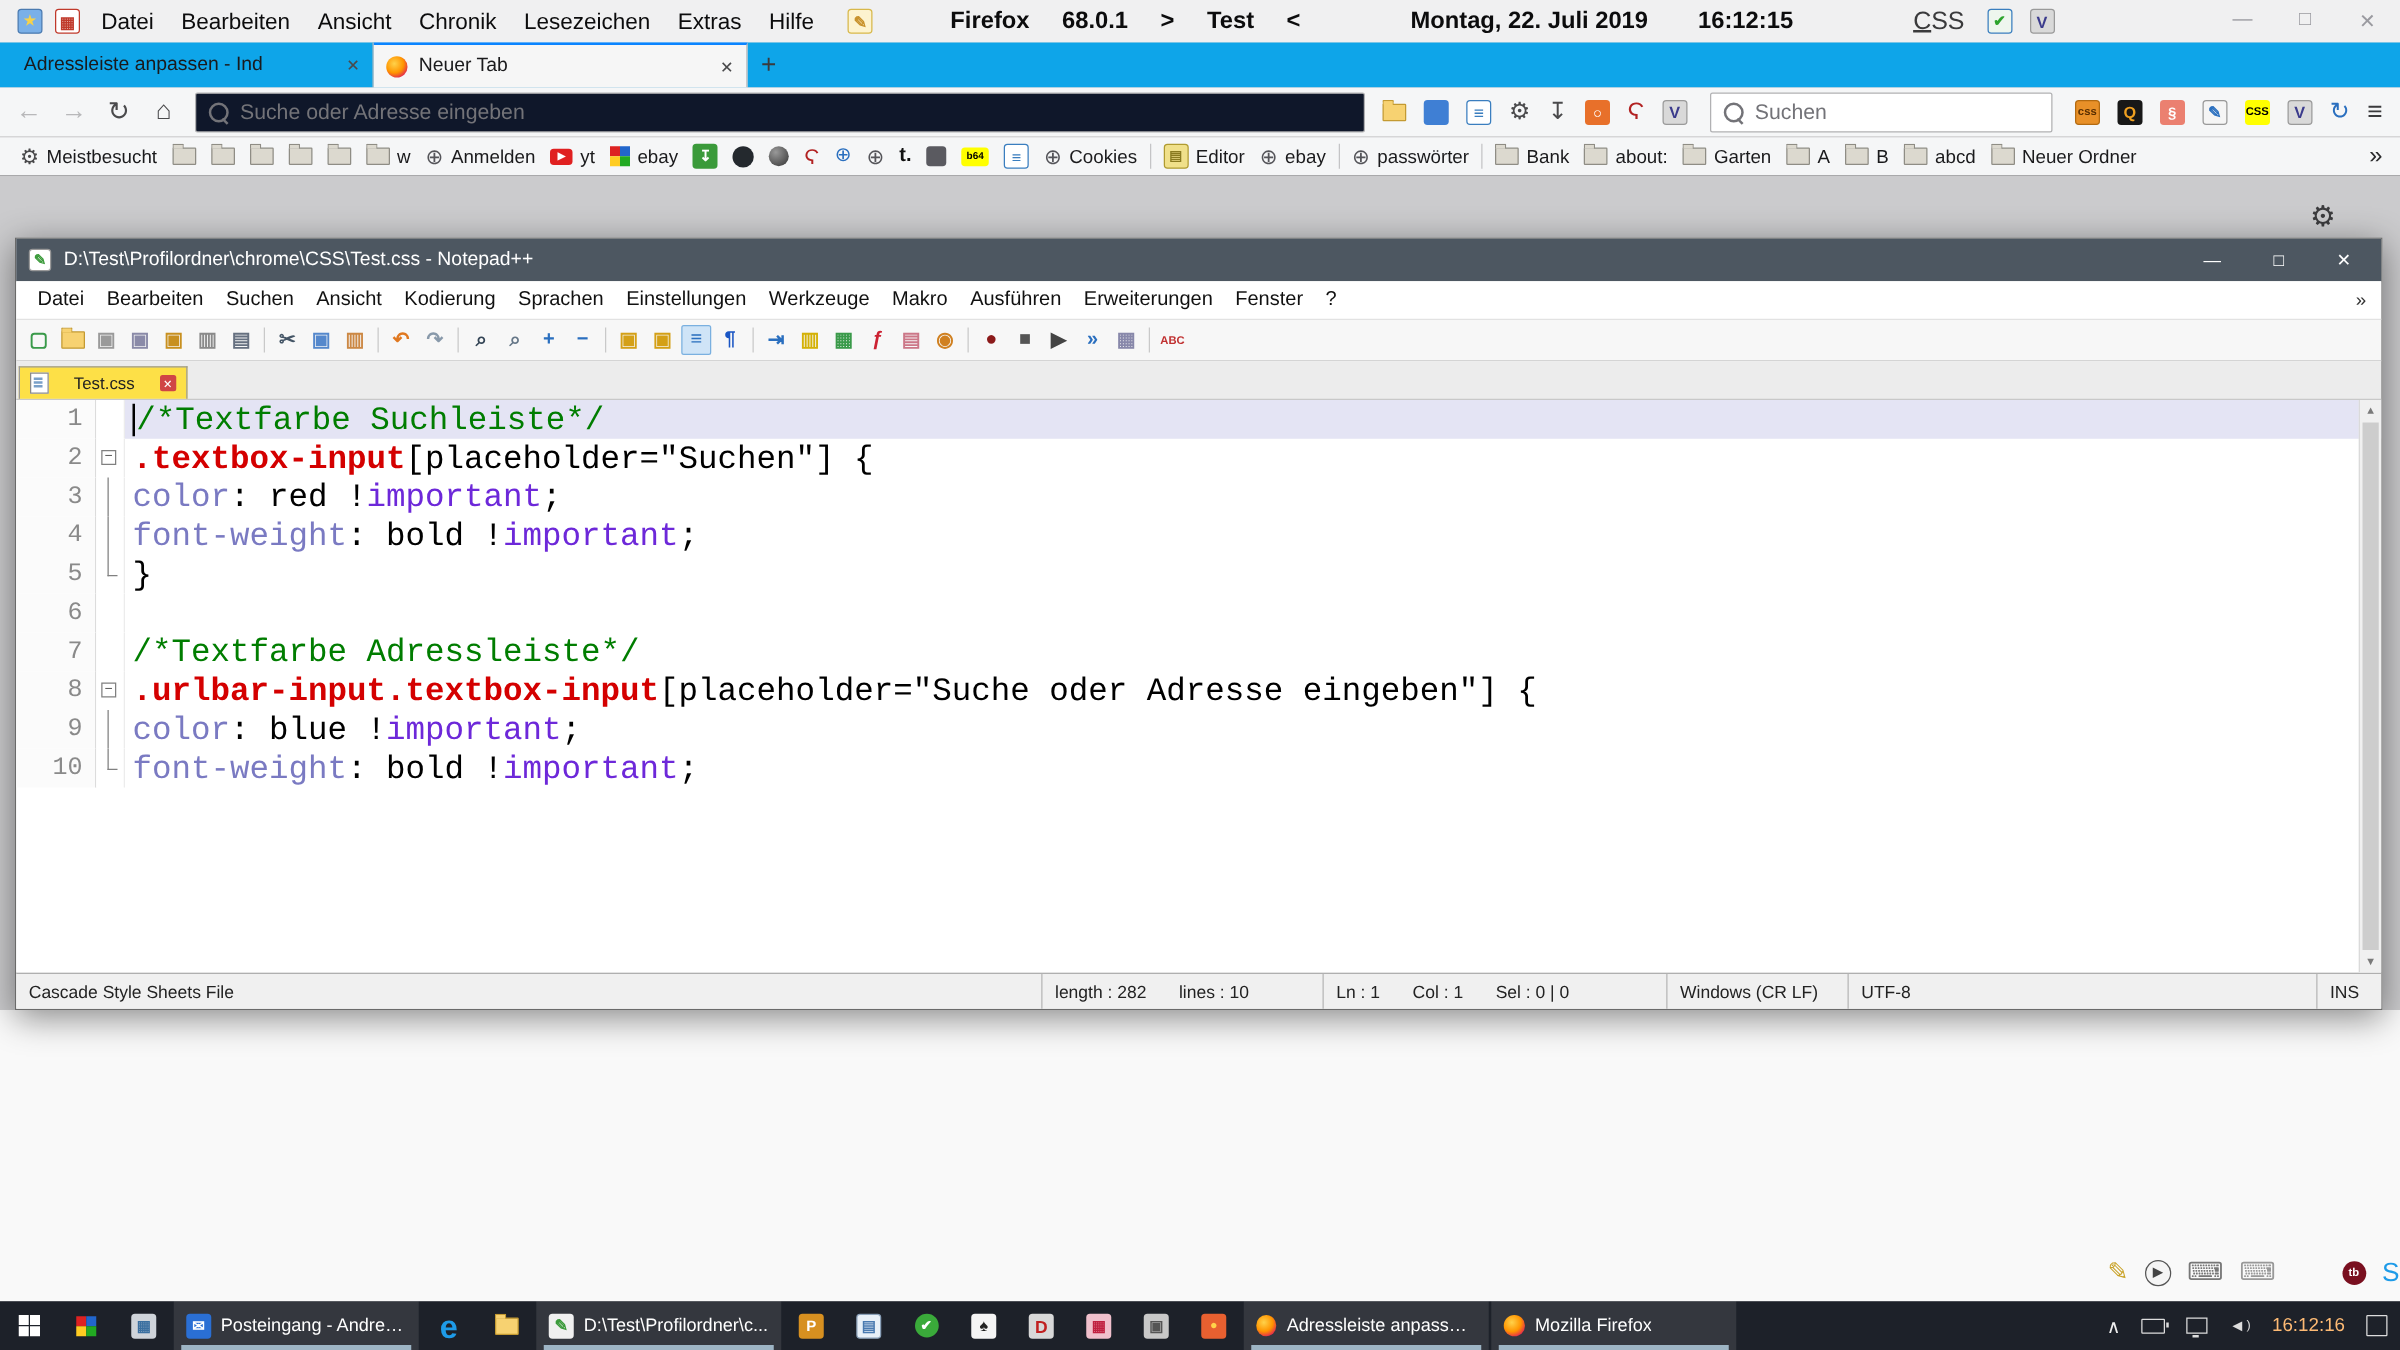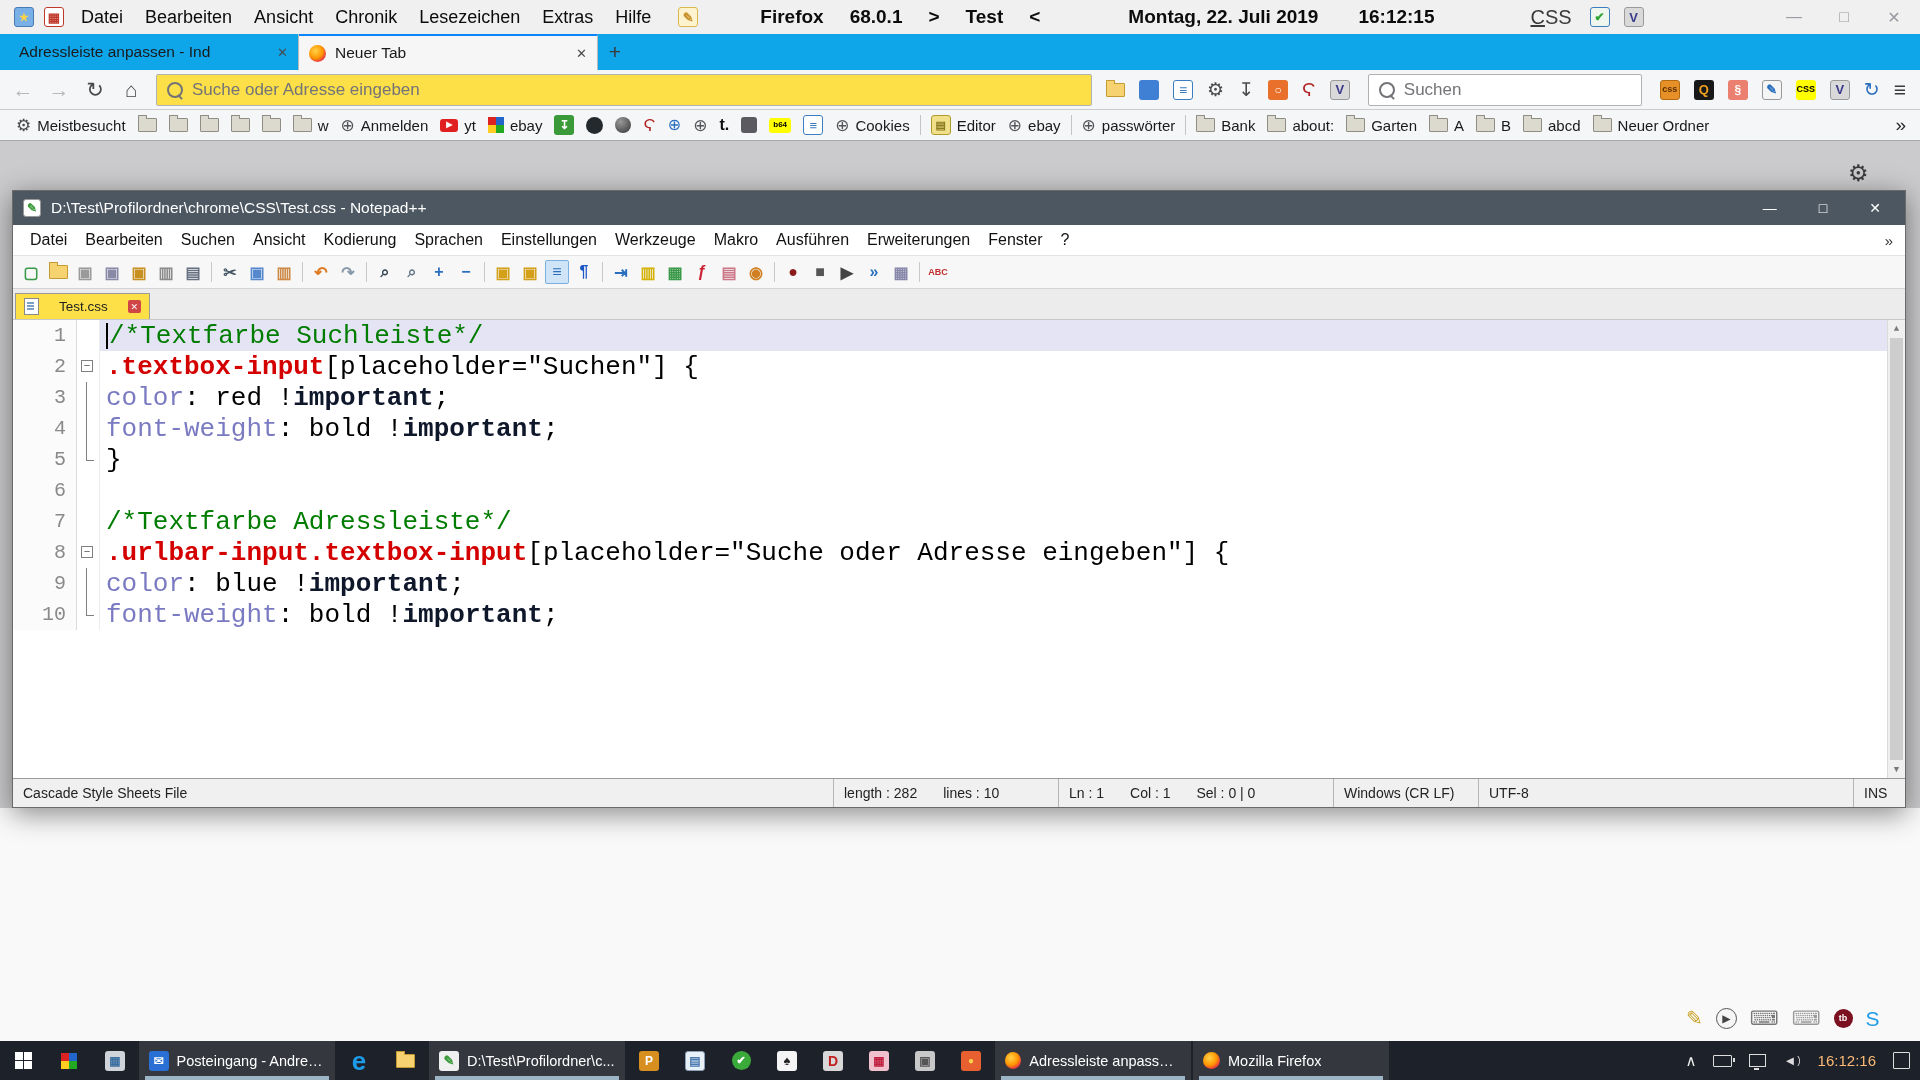--- a/index.html
+++ b/index.html
@@ -27,21 +27,21 @@
   .ff-tab .tab-label{flex:1;white-space:nowrap;overflow:hidden;}
   .ff-tab .tab-close{color:#4a4a4c;font-size:13px;}
   .ff-tab.active{background:#f6f6f6;border-top:2px solid #0a84ff;border-right:1px solid #b9b9bb;}
   .ff-newtab{width:34px;display:flex;align-items:center;justify-content:center;font-size:21px;color:#3a3a3c;}
   .ffx{width:17px;height:17px;border-radius:50%;
     background:radial-gradient(circle at 38% 35%,#ffd24a,#ff9500 48%,#e3294d 78%,#b5007f);}
   .ff-navbar{position:absolute;left:0;top:70px;width:1920px;height:40px;background:#f5f6f7;
     display:flex;align-items:center;border-bottom:1px solid #cccccd;padding:0 8px;box-sizing:border-box;}
   .nav-btn{width:30px;display:flex;justify-content:center;font-size:21px;color:#4a4a4c;}
   .nav-btn.disabled{color:#b8b8ba;}
-  .urlbar{flex:1;height:30px;background:#fde047;border:1px solid #b1b1b3;border-radius:2px;margin:0 8px 0 10px;
+  .urlbar{flex:1;height:30px;background:#0f172a;border:1px solid #b1b1b3;border-radius:2px;margin:0 8px 0 10px;
     display:flex;align-items:center;gap:9px;padding:0 10px;}
   .urlbar .ph{color:#737378;font-size:17px;}
   .searchbar{width:252px;height:30px;background:#fff;border:1px solid #b1b1b3;border-radius:2px;
     display:flex;align-items:center;gap:9px;padding:0 10px;margin:0 12px;}
   .searchbar .ph{color:#737378;font-size:17px;}
   .mag{width:12px;height:12px;border:2px solid #737378;border-radius:50%;position:relative;flex:none;}
   .mag::after{content:"";position:absolute;width:2px;height:6px;background:#737378;
     left:10px;top:10px;transform:rotate(-45deg);}
   .nav-icons{display:flex;align-items:center;gap:14px;padding:0 6px;}
   .folder{width:17px;height:12px;background:#dcd9cf;border:1px solid #8f8d85;border-radius:1px;
@@ -99,21 +99,21 @@
   .fold .fbox{position:absolute;left:4px;top:9px;width:12px;height:12px;border:1px solid #808080;
     background:#fff;color:#555;font-size:11px;line-height:10px;text-align:center;box-sizing:border-box;}
   .fold .fline{position:absolute;left:9px;top:0;bottom:0;width:0;border-left:1px solid #808080;}
   .fold .fend{position:absolute;left:9px;top:0;height:16px;width:7px;
     border-left:1px solid #808080;border-bottom:1px solid #808080;}
   .code-text{flex:1;white-space:pre;font-size:26px;padding-left:6px;height:100%;
     display:flex;align-items:center;}
   .code-line.hl .code-text{background:#e4e4f4;}
   .caret{display:inline-block;width:2px;height:26px;background:#000;margin-right:1px;}
   .tk-com{color:#007d00;} .tk-cls{color:#d40000;font-weight:bold;}
-  .tk-attr{color:#7a7ac2;} .tk-imp{color:#0f172a;font-weight:bold;} .tk-def{color:#000;}
+  .tk-attr{color:#7a7ac2;} .tk-imp{color:#6d28d9;font-weight:normal;} .tk-def{color:#000;}
   .vscroll{position:absolute;right:0;top:0;bottom:0;width:17px;background:#f0f0f0;
     border-left:1px solid #dadada;}
   .vscroll .arr{position:absolute;left:0;width:17px;height:17px;color:#7a7a7a;font-size:9px;
     display:flex;align-items:center;justify-content:center;}
   .vscroll .arr.dn{bottom:0;} .vscroll .thumb{position:absolute;left:2px;right:2px;top:18px;bottom:18px;
     background:#cdcdcd;}
   .npp-status{height:28px;background:#f0f0f0;border-top:1px solid #999;display:flex;
     align-items:center;font-size:14px;color:#222;flex:none;}
   .st-seg{height:100%;display:flex;align-items:center;padding:0 10px;box-sizing:border-box;
     border-left:1px solid #b5b5b5;gap:26px;white-space:nowrap;}
@@ -581,21 +581,21 @@
       </span>
       <span style="display: inline-flex;">
         <span class="circ" style="width: 19px; height: 19px; background: rgb(245, 245, 245); border: 1.5px solid rgb(85, 85, 85); color: rgb(68, 68, 68); font-size: 10px; font-weight: bold;">▶</span>
       </span>
       <span style="display: inline-flex;">
         <span class="icon-g" style="color: rgb(119, 119, 119); font-size: 20px;">⌨</span>
       </span>
       <span style="display: inline-flex;">
         <span class="icon-g" style="color: rgb(153, 153, 153); font-size: 20px;">⌨</span>
       </span>
-      <span style="display: inline-flex;">
+      <span style="display: inline-flex; margin-left: 40px;">
         <span class="circ" style="width: 19px; height: 19px; background: rgb(122, 16, 32); color: rgb(255, 255, 255); font-size: 9px; font-weight: bold;">tb</span>
       </span>
       <span style="display: inline-flex;">
         <span class="icon-g" style="color: rgb(30, 155, 232); font-size: 21px;">S</span>
       </span>
     </div>
 
   <div class="taskbar" id="taskbar">
     <div class="tb-item">
         <span class="winlogo">

